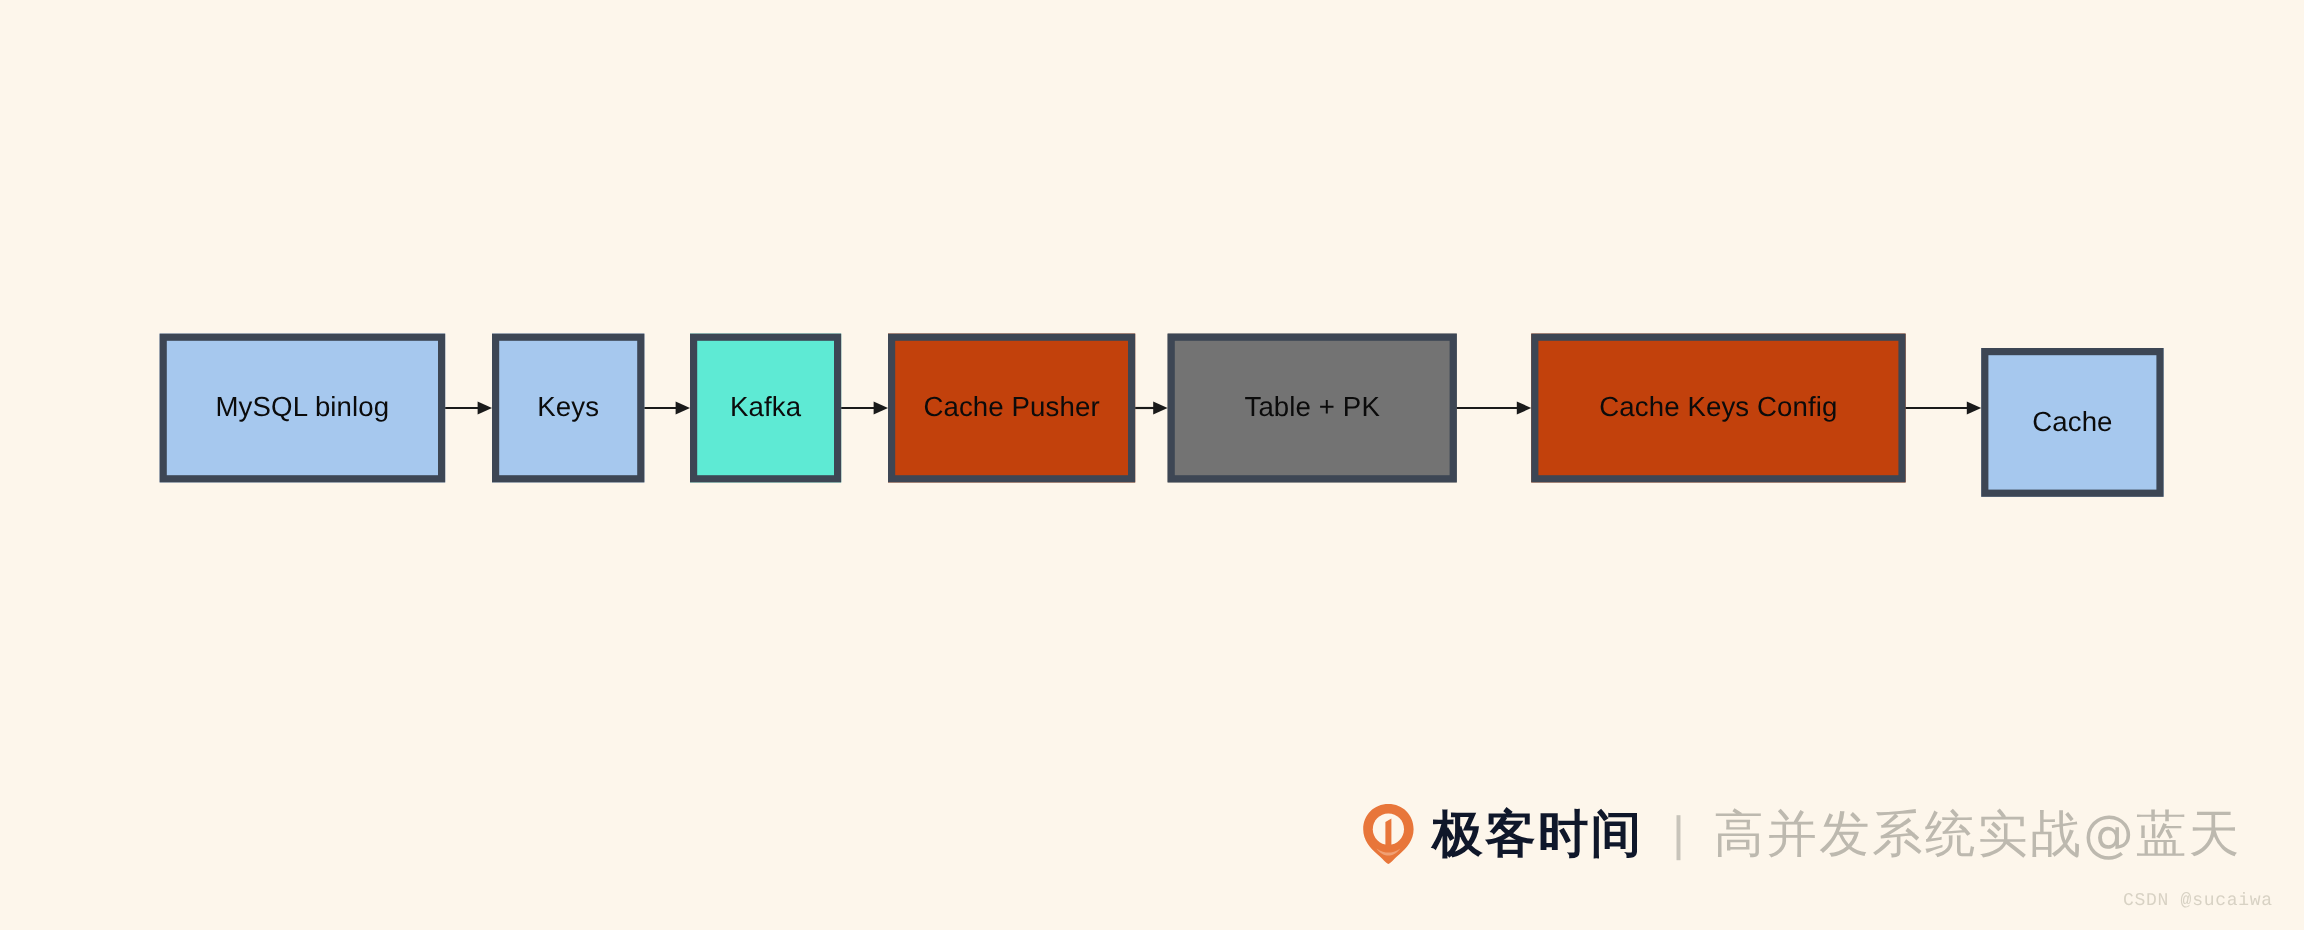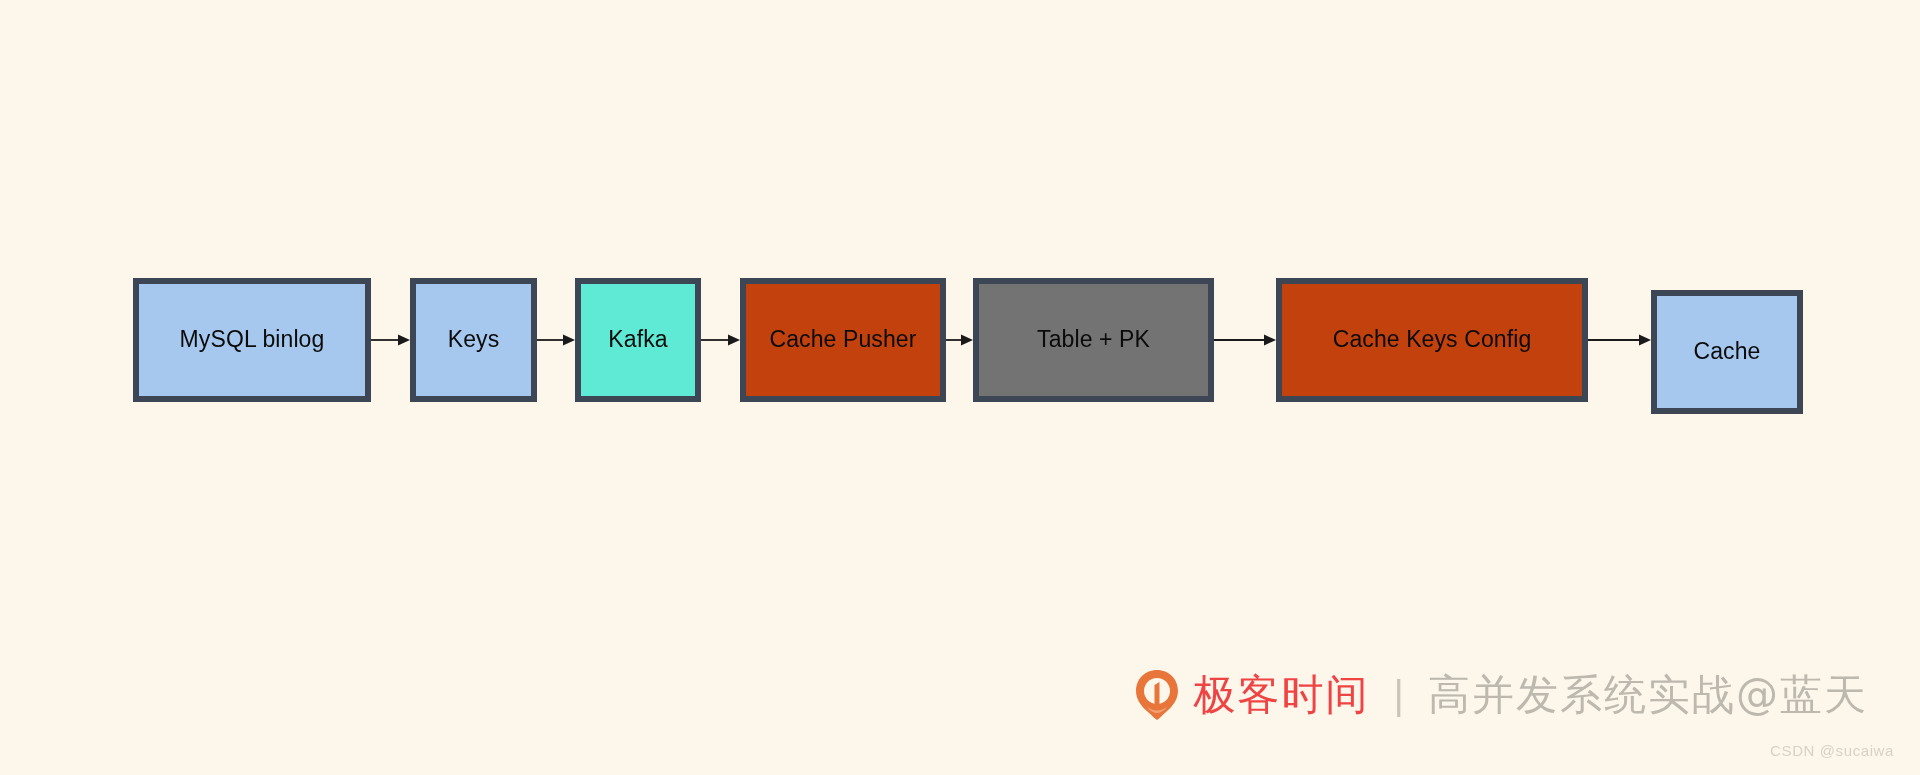--- a/index.html
+++ b/index.html
@@ -55,45 +55,45 @@
     gap: 14px;
     opacity: 1;
   }
   #geek-logo {
     width: 46px;
     height: 52px;
     flex: 0 0 auto;
   }
   .wm-brand {
     font-size: 42px;
-    color: #ef4444;
+    color: #0f172a;
     font-family: "DejaVu Sans", "Liberation Sans", sans-serif;
     letter-spacing: 2px;
-    font-weight: 400;
+    font-weight: 700;
   }
   .wm-divider {
     font-size: 40px;
     color: #c8c4ba;
     margin: 0 10px;
     font-weight: 300;
   }
   .wm-sub {
     font-size: 42px;
     color: #bdb9af;
     font-family: "DejaVu Sans", "Liberation Sans", sans-serif;
     letter-spacing: 2px;
     text-align: center;
   }
   #csdn-credit {
     position: absolute;
     right: 26px;
     bottom: 16px;
     font-size: 15px;
     color: #d8d2c4;
-    font-family: Liberation Sans, sans-serif;
+    font-family: Liberation Mono, monospace;
     letter-spacing: 0.6px;
   }
 </style>
 </head>
 <body style="background: rgb(253, 246, 235);">
 
 <div id="canvas"></div>
 
 <div id="nodes-layer">
     <div class="flow-node" style="left: 133px; top: 278px; width: 238px; height: 124px; background: rgb(166, 200, 238); border-color: rgb(61, 70, 84);">

